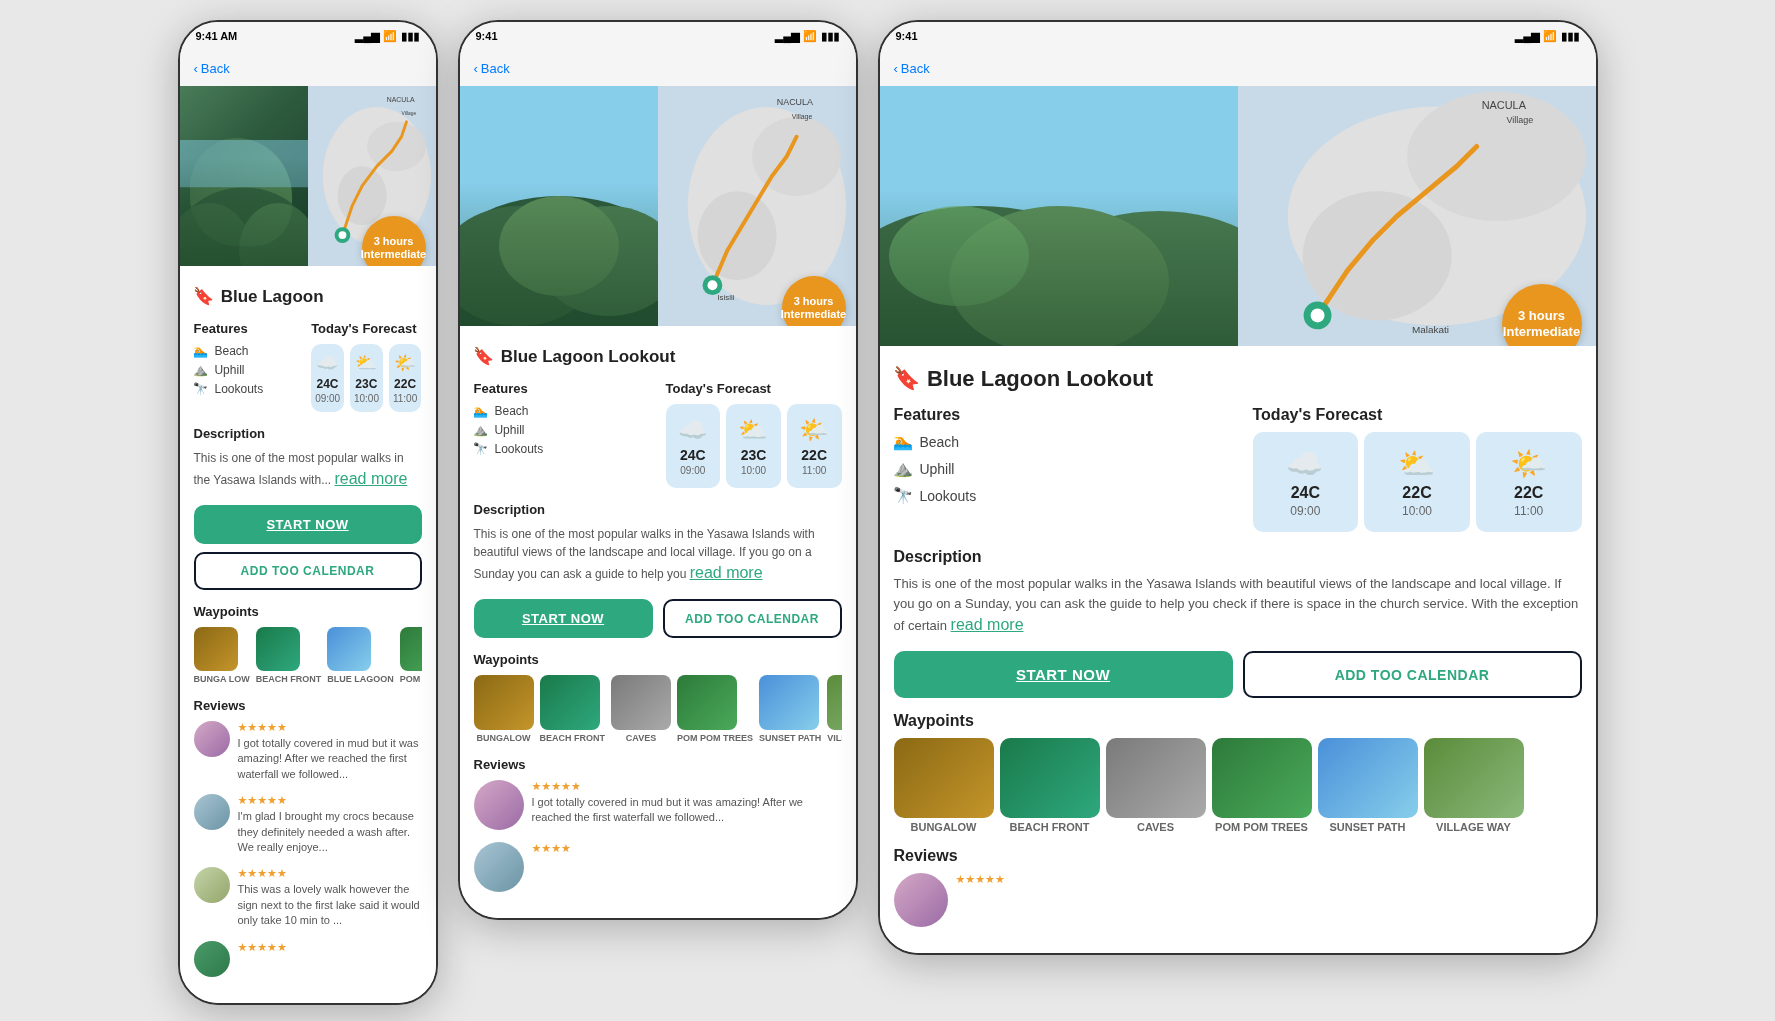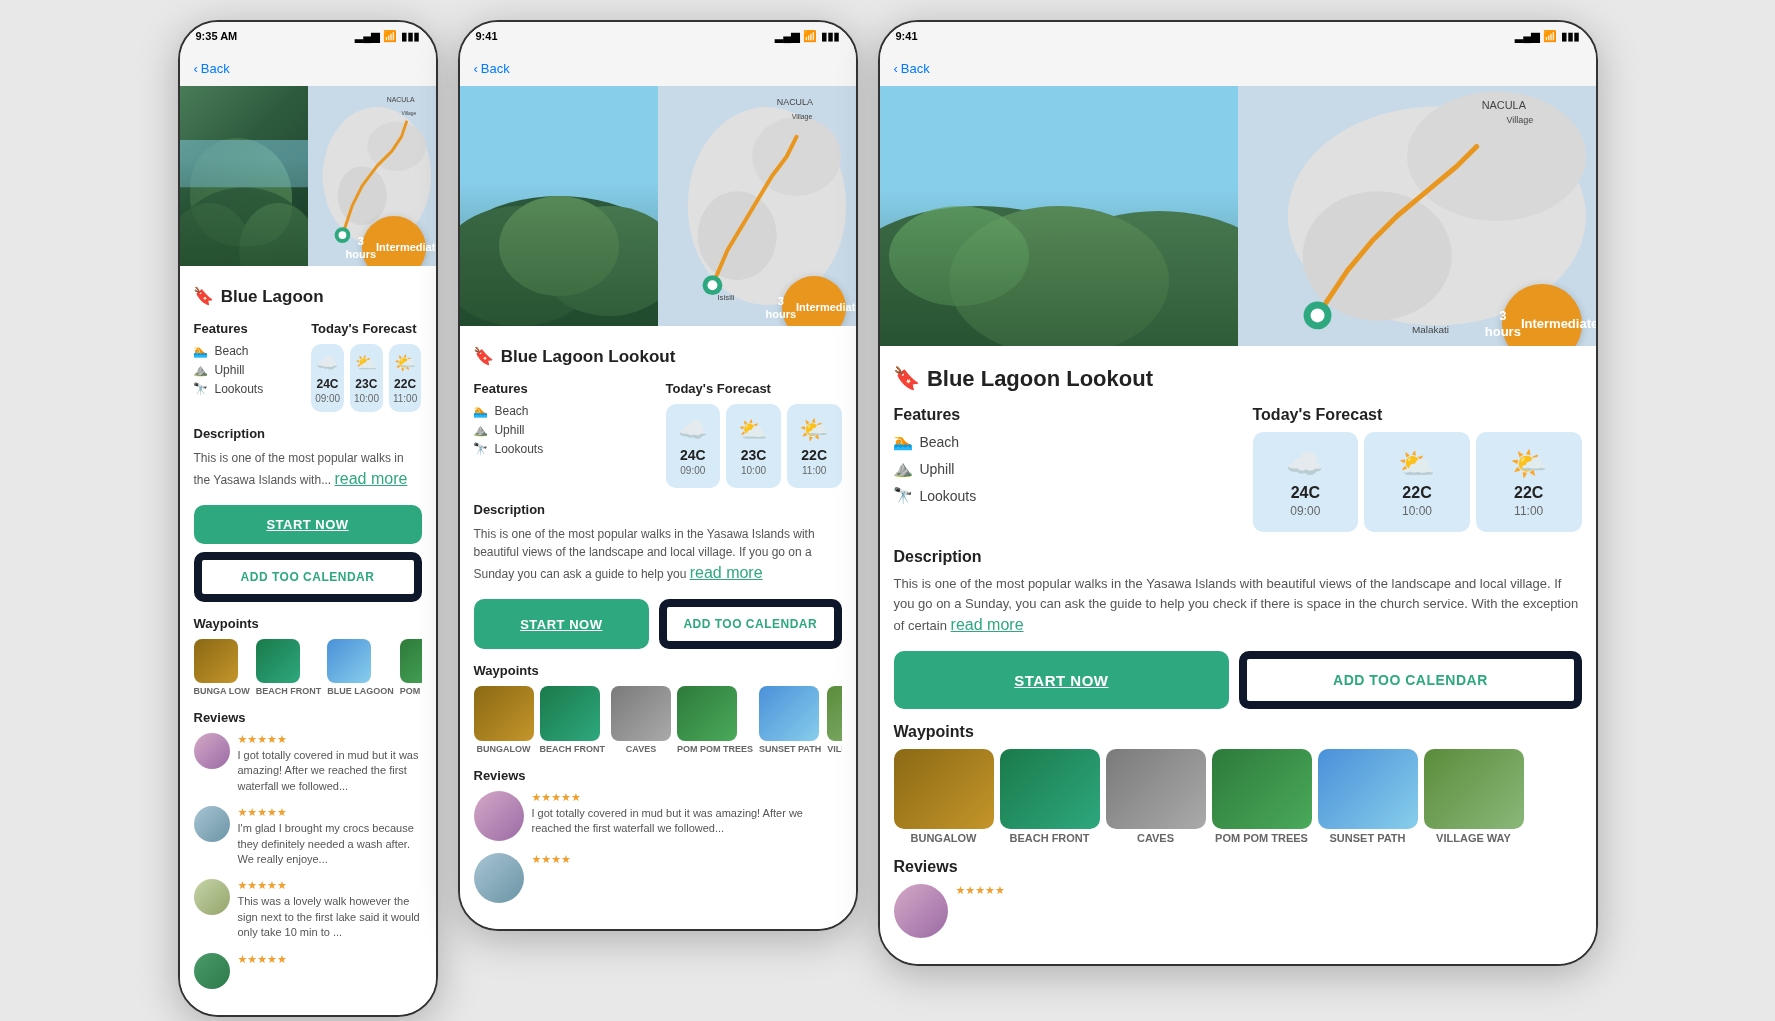--- a/index.html
+++ b/index.html
@@ -100,20 +100,21 @@
     }
     .duration-badge {
       position: absolute;
       right: 10px;
       bottom: -14px;
       width: 64px;
       height: 64px;
       background: #e8961e;
       border-radius: 50%;
       display: flex;
+      flex-direction: column;
       align-items: center;
       justify-content: center;
       color: white;
       font-size: 11px;
       font-weight: 700;
       text-align: center;
       line-height: 1.2;
       z-index: 10;
       box-shadow: 0 2px 8px rgba(0,0,0,0.2);
     }
@@ -189,21 +190,21 @@
       font-weight: 700;
       letter-spacing: 0.5px;
       cursor: pointer;
       margin-bottom: 8px;
       text-decoration: underline;
     }
     .btn-calendar {
       width: 100%;
       background: white;
       color: #2ea87e;
-      border: 8px solid #0f172a;
+      border: 2px solid #0f172a;
       border-radius: 10px;
       padding: 10px;
       font-size: 12px;
       font-weight: 700;
       letter-spacing: 0.5px;
       cursor: pointer;
       margin-bottom: 14px;
     }
 
     .waypoints-section { margin-bottom: 14px; }
@@ -258,21 +259,21 @@
       gap: 30px;
       margin-bottom: 16px;
     }
   </style>
 </head>
 <body>
 
 <div class="phone phone-sm">
 
   <div class="status-bar">
-    <span>9:35 AM</span>
+    <span>9:41 AM</span>
     <div class="status-icons">
       <span>▂▄▆</span>
       <span>📶</span>
       <span>▮▮▮</span>
     </div>
   </div>
 
   <div class="nav-bar">
     <div class="back-btn">
       <span>‹</span>

